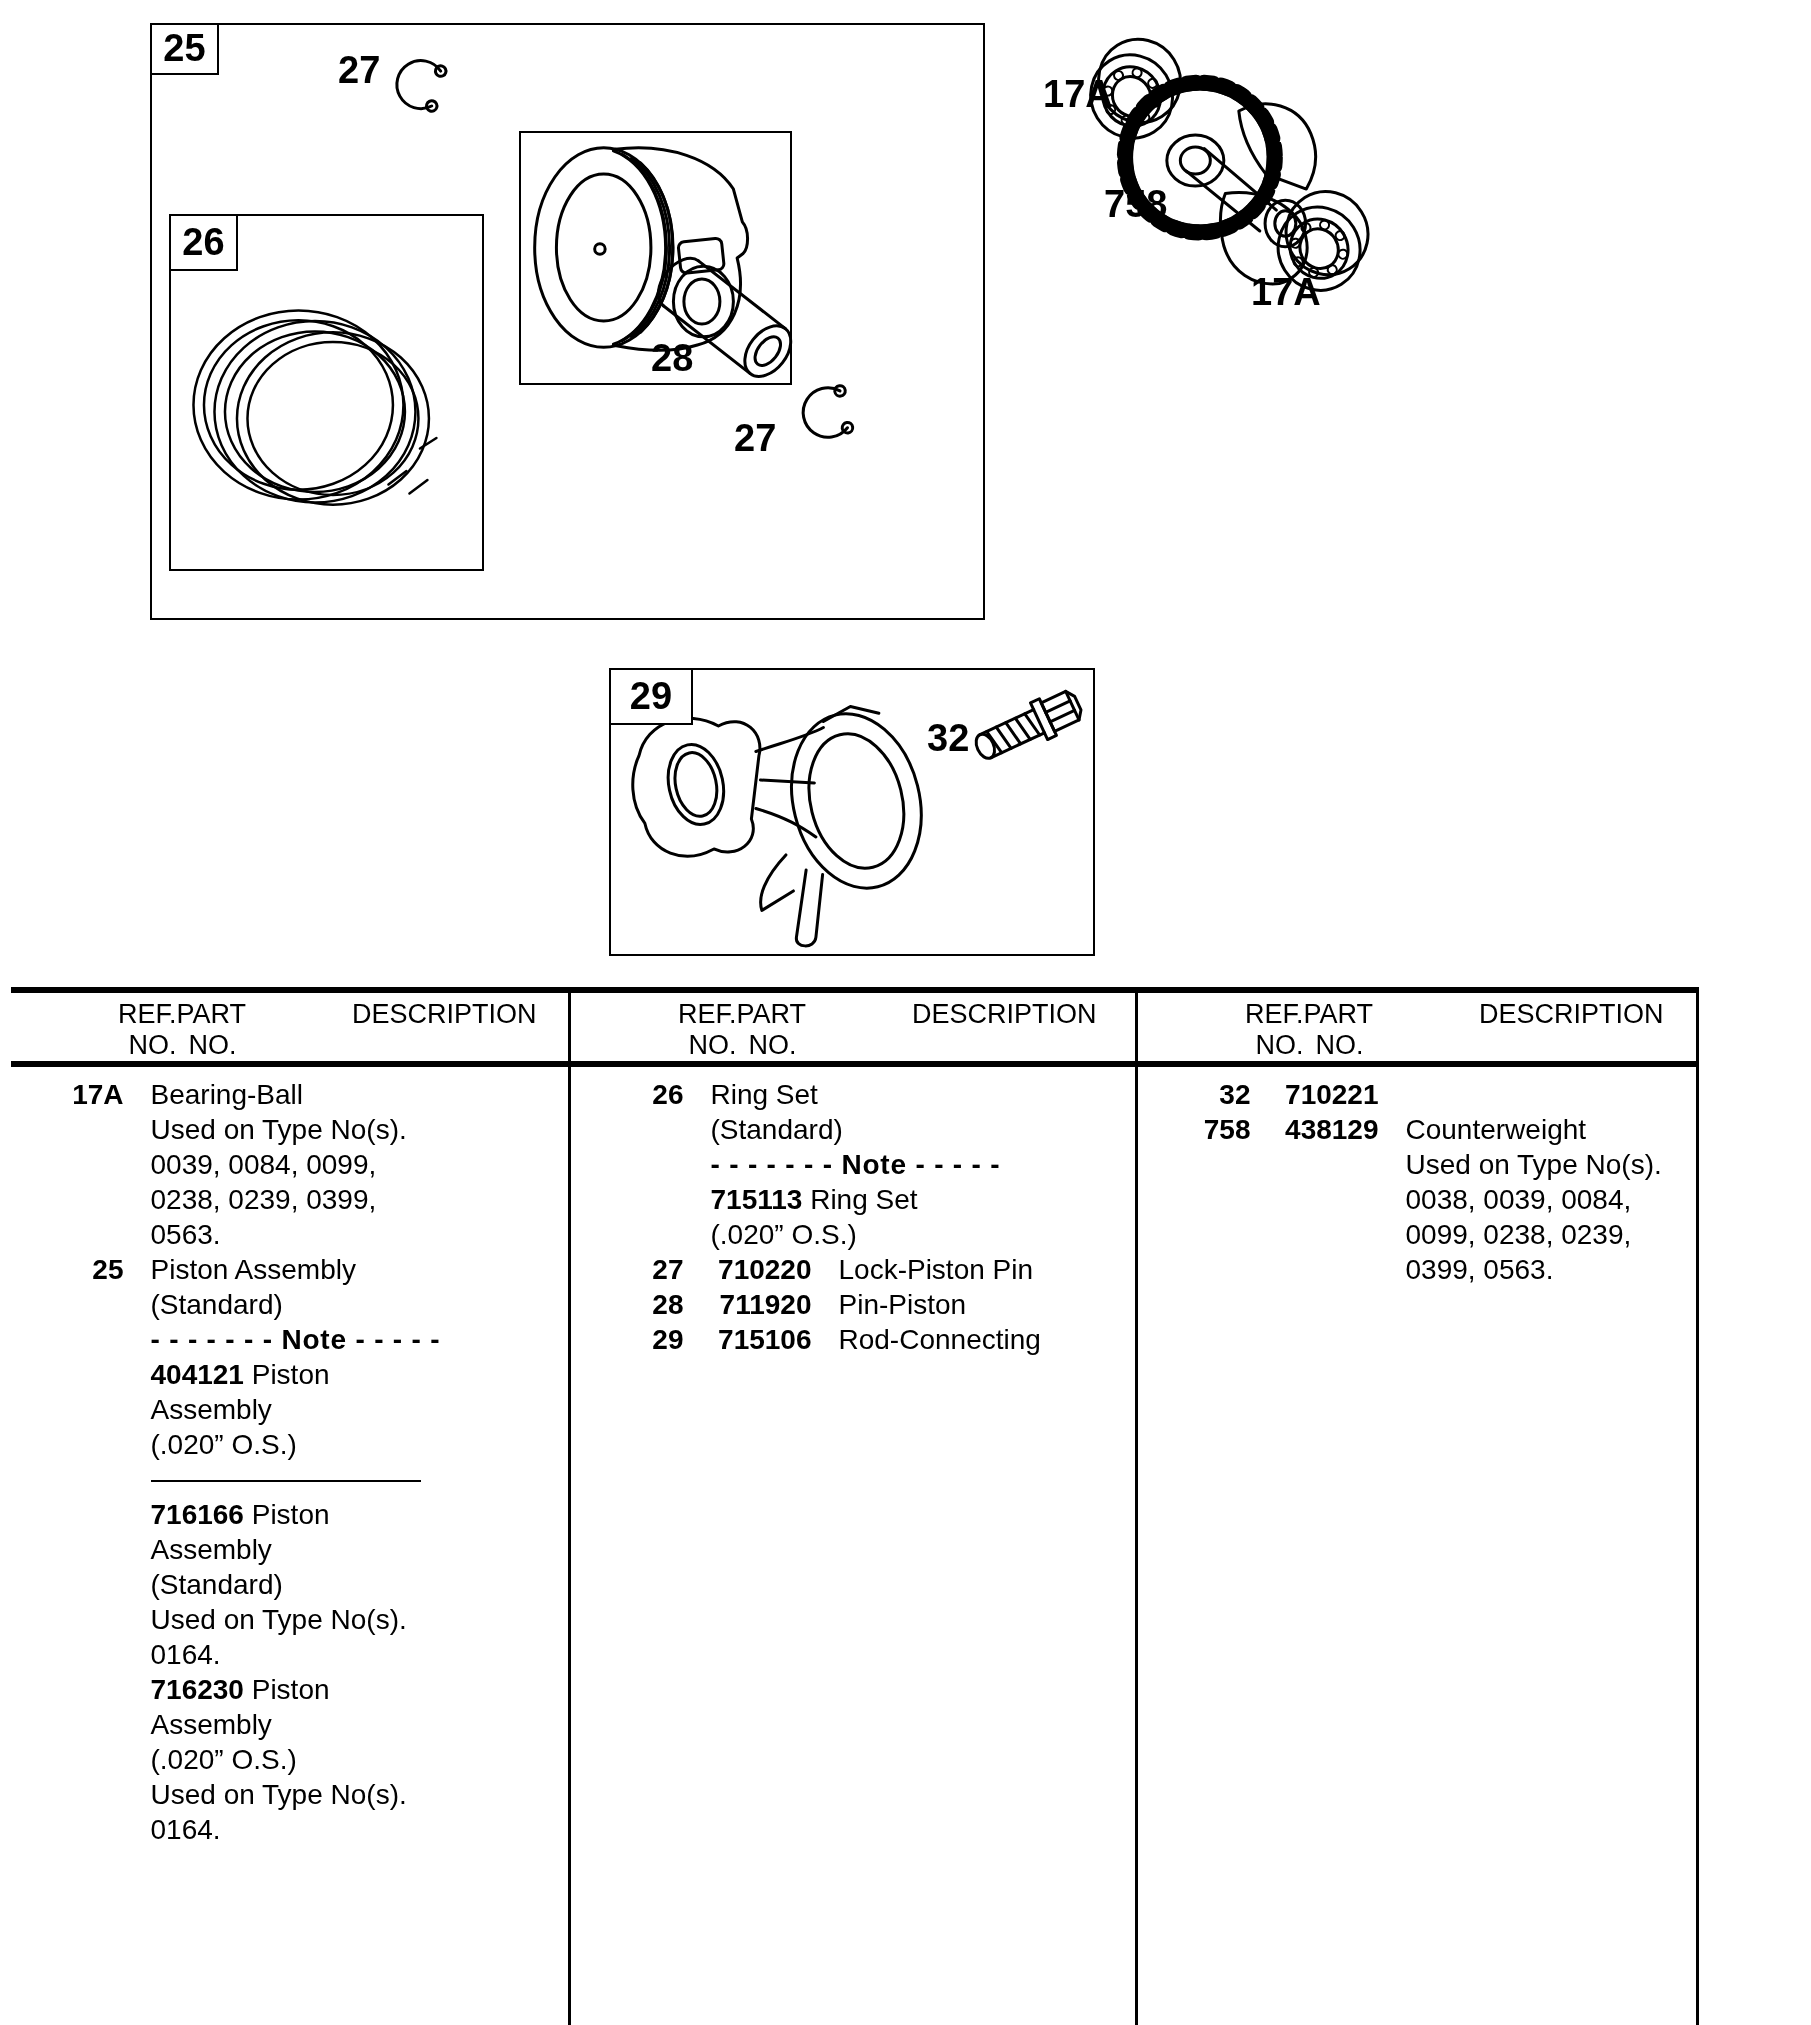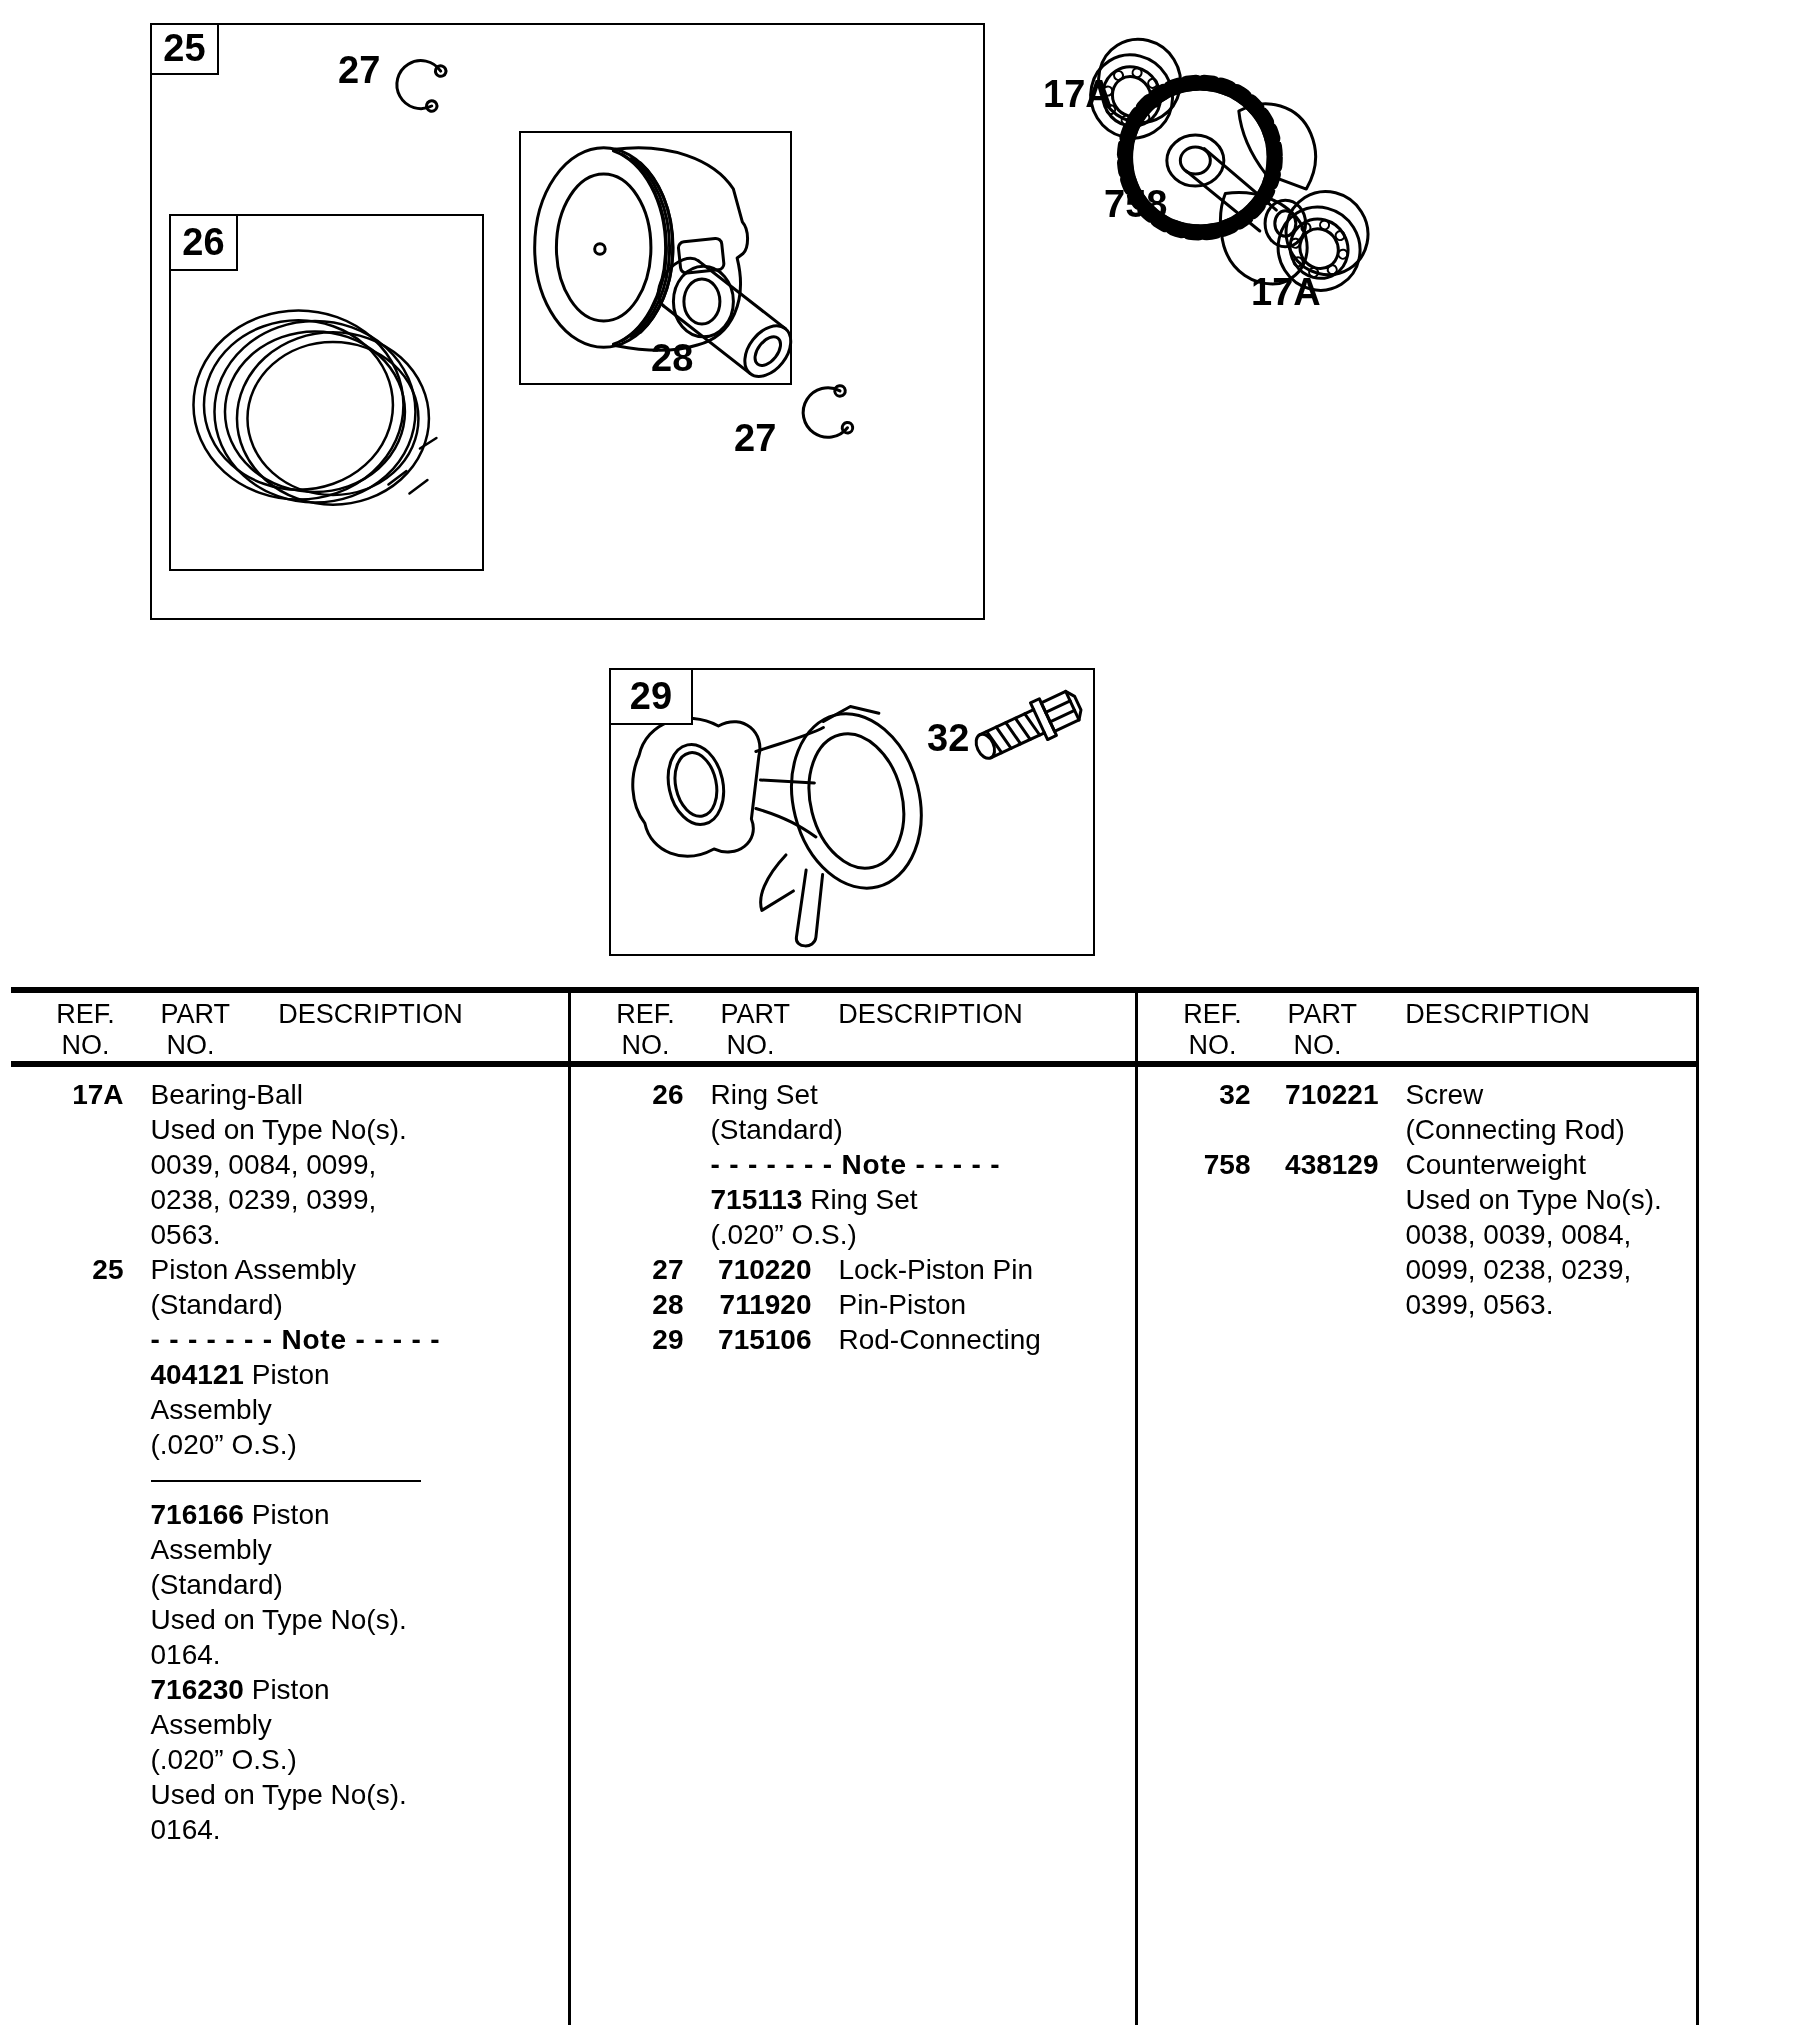--- a/index.html
+++ b/index.html
@@ -22,23 +22,23 @@
   .parts-table{
     position:absolute;left:10.5px;top:987px;width:1685px;height:1038px;
     border-top:6px solid #000;border-right:3px solid #000;
   }
   .hsep{position:absolute;left:0;right:0;top:68px;height:6px;background:#000;}
   .section{position:absolute;top:0;bottom:0;}
   .sec1{left:0;width:557px;}
   .sec2{left:557px;width:566px;border-left:3px solid #000;}
   .sec3{left:1124px;width:561px;border-left:3px solid #000;}
   .sec-header{
-    position:absolute;top:6px;left:0;right:0;
+    position:absolute;top:6px;left:16px;right:0;
     display:grid;grid-template-columns:150px 60px 300px;
-    font-size:27px;line-height:31px;text-align:center;white-space:nowrap;
+    font-size:27px;line-height:31px;text-align:right;white-space:nowrap;
   }
   .sec-header .hcell{overflow:visible;}
   .rows{position:absolute;top:84px;left:0;right:0;}
   .trow{display:grid;grid-template-columns:113px 128px auto;font-size:28px;line-height:35px;}
   .cell-ref,.cell-part{font-weight:bold;text-align:right;white-space:nowrap;}
   .cell-desc{padding-left:27px;padding-right:16px;}
   .cell-desc p{margin:0;white-space:nowrap;}
   .bseg{font-weight:bold;}
   .noteline{font-weight:bold;letter-spacing:0.8px;}
   .rule{height:35px;position:relative;}
@@ -313,24 +313,20 @@
             <div>NO.</div>
           </div>
           <div class="hcell">
             <div>DESCRIPTION</div>
           </div>
         </div>
         <div class="rows">
           <div class="trow">
             <div class="cell-ref">32</div>
             <div class="cell-part">710221</div>
-            <div class="cell-desc">
-              <p><span>Screw</span></p>
-              <p><span>(Connecting Rod)</span></p>
-            </div>
           </div>
           <div class="trow">
             <div class="cell-ref">758</div>
             <div class="cell-part">438129</div>
             <div class="cell-desc">
               <p><span>Counterweight</span></p>
               <p><span>Used on Type No(s).</span></p>
               <p><span>0038, 0039, 0084,</span></p>
               <p><span>0099, 0238, 0239,</span></p>
               <p><span>0399, 0563.</span></p>

